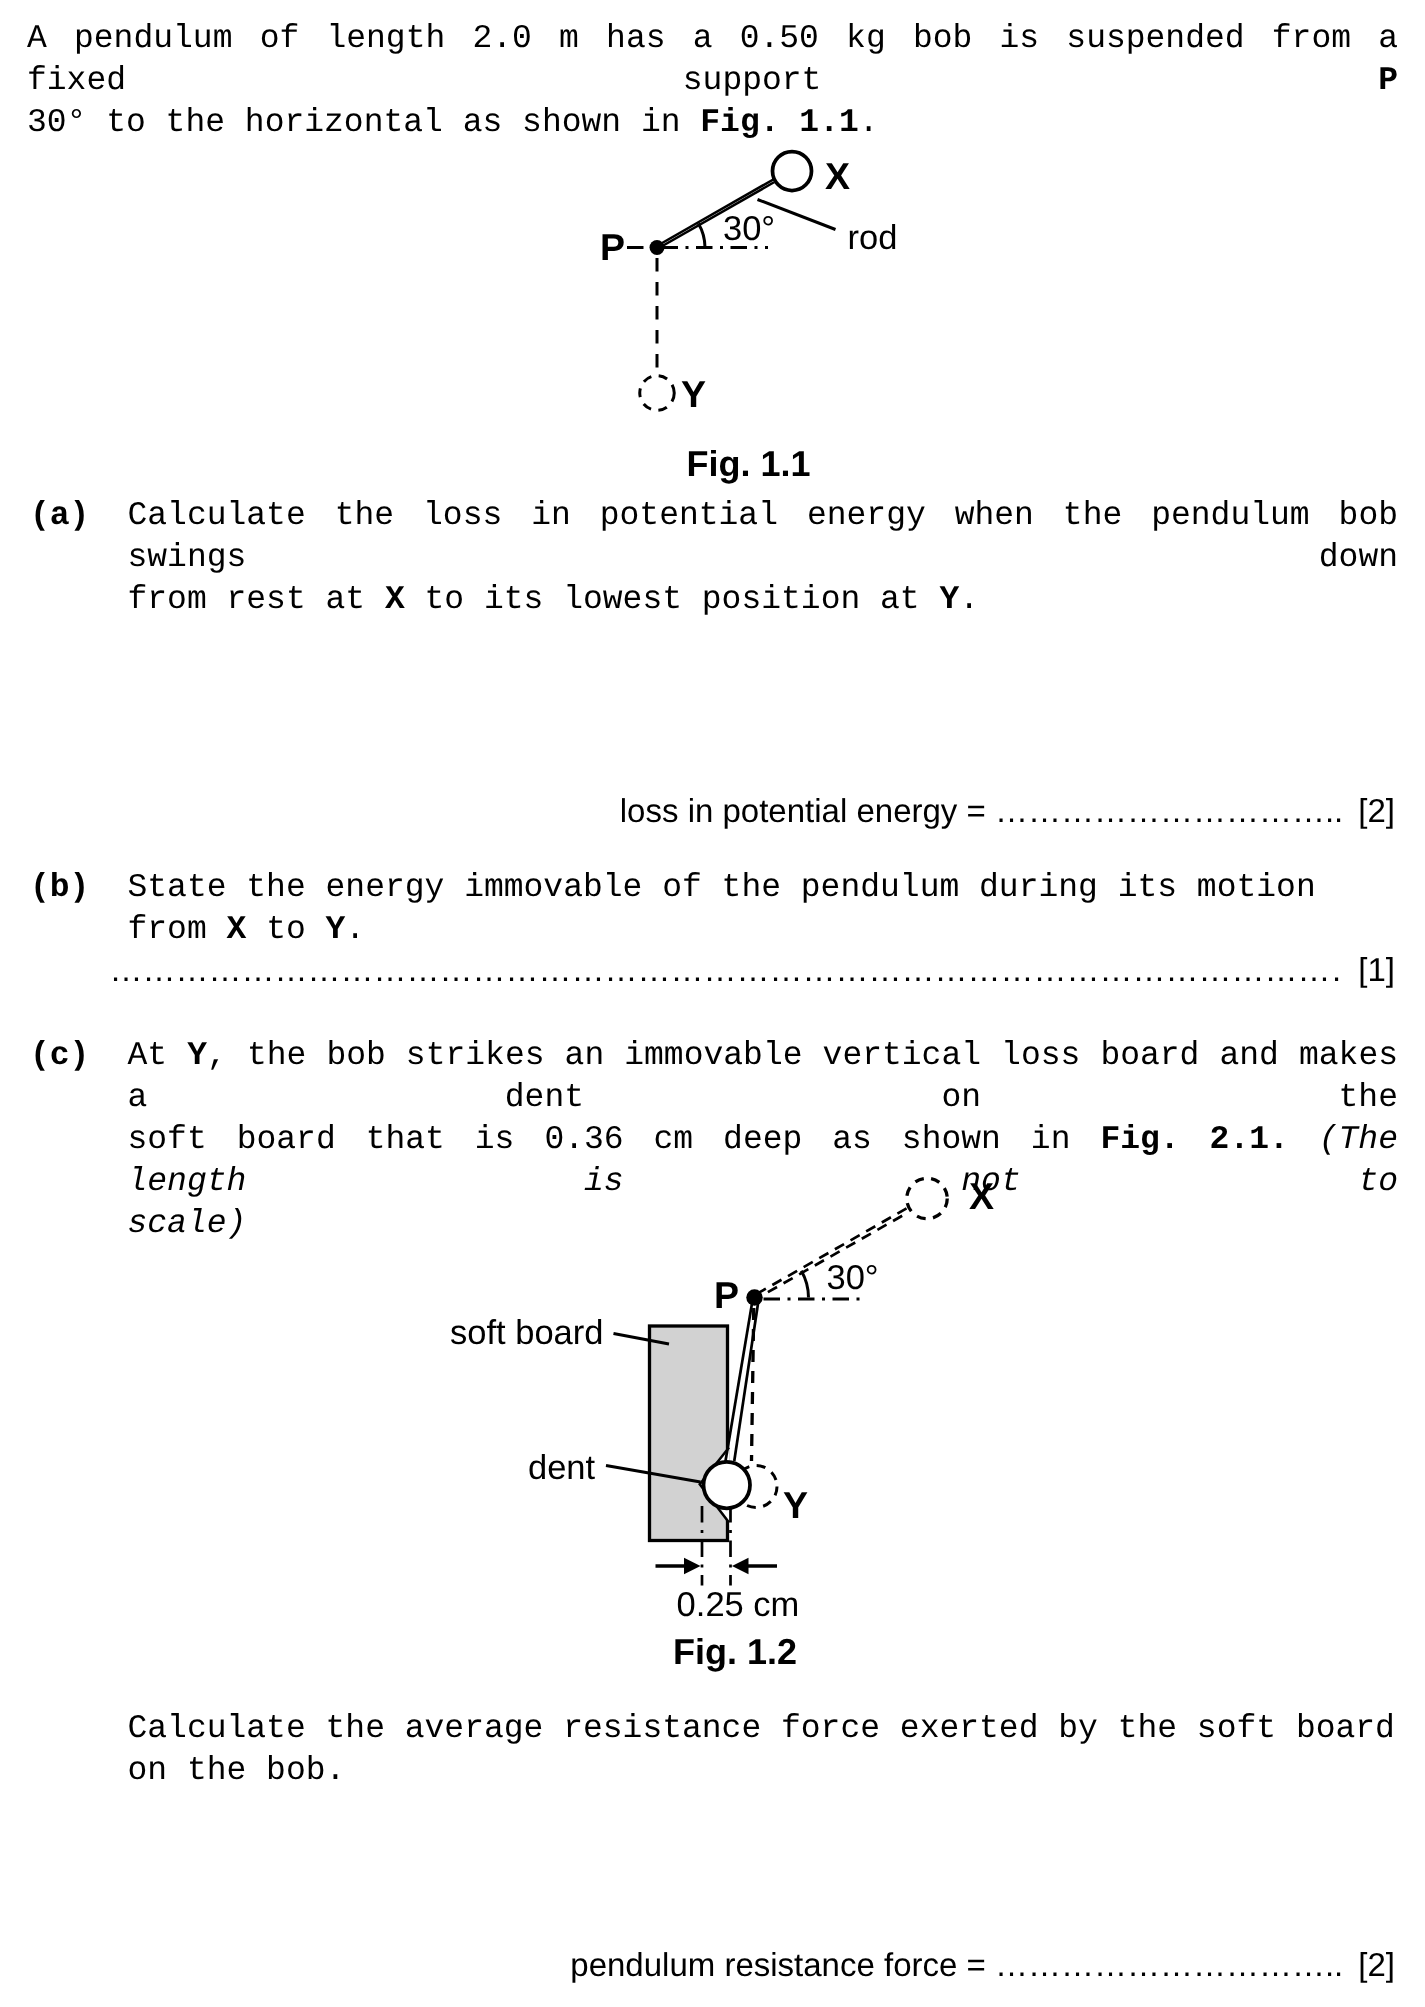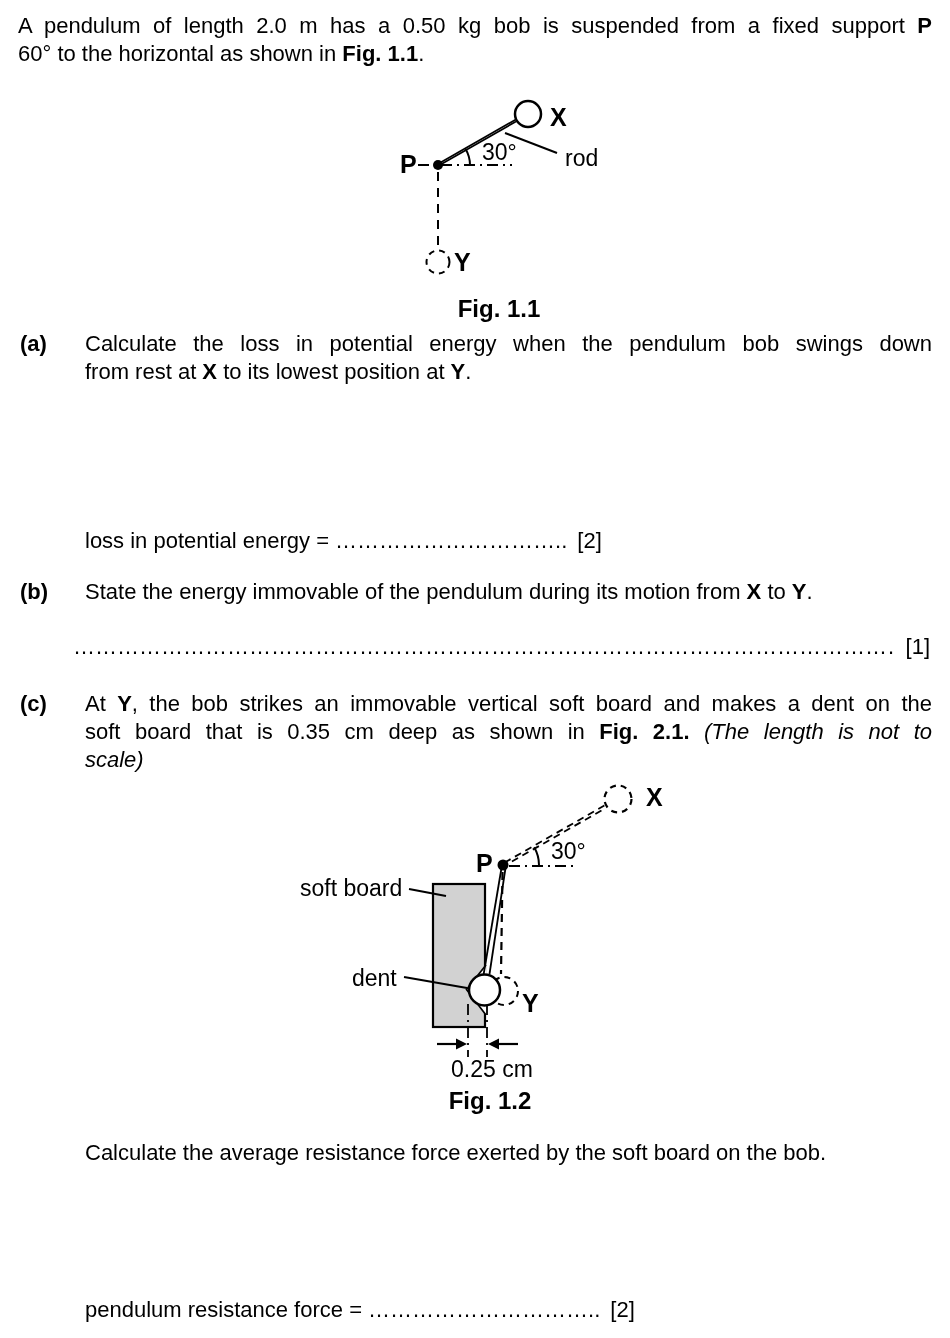--- a/index.html
+++ b/index.html
@@ -4,40 +4,40 @@
 <style>
   html,body{margin:0;padding:0;}
   body{
     width:950px;height:1338px;position:relative;background:#ffffff;color:#000;
     font-family:"Liberation Sans", sans-serif;font-size:22px;overflow:hidden;
   }
   .abs{position:absolute;}
   .row{display:flex;}
   .plabel{width:65px;flex:none;font-weight:bold;}
   .ptext{flex:1;}
-  .line{line-height:28px;}
+  .line{line-height:28px;font-family:Liberation Mono, monospace;}
   .j{text-align:justify;text-align-last:justify;}
   b{font-weight:bold;}
   i{font-style:italic;}
-  .answer{line-height:28px;white-space:nowrap;}
+  .answer{text-align:right;line-height:28px;white-space:nowrap;}
   .marks{margin-left:10px;}
   .leader{display:flex;align-items:baseline;line-height:28px;}
   .dots-fill{flex:1;overflow:hidden;white-space:nowrap;}
   svg{display:block;}
   svg text{font-family:"Liberation Sans", sans-serif;fill:#000;}
   .dlab{font-size:23px;}
   .dbold{font-size:25px;font-weight:bold;}
   .dcap{font-size:24px;font-weight:bold;}
 </style>
 </head>
 <body>
 
 <div class="abs" style="left:18px;top:12px;width:914px;">
   <div class="line j"><span>A pendulum of length 2.0 m has a 0.50 kg bob is suspended from a fixed support </span><b>P</b></div>
-  <div class="line"><span>60° to the horizontal as shown in </span><b>Fig. 1.1</b><span>.</span></div>
+  <div class="line"><span>30° to the horizontal as shown in </span><b>Fig. 1.1</b><span>.</span></div>
 </div>
 
 <svg class="abs" style="left:385px;top:96px;" width="245" height="232" viewBox="0 0 245 232">
 
   <line x1="33" y1="69" x2="127" y2="69" stroke="#000" stroke-width="2" stroke-dasharray="11 5 2 5"></line>
 
   <path d="M 85 69 A 32 32 0 0 0 80.6 53" fill="none" stroke="#000" stroke-width="2"></path>
 
   <g>
     <line x1="53.8" y1="67.5" x2="132.6" y2="22.5" stroke="#000" stroke-width="1.7"></line>
@@ -82,22 +82,22 @@
 </div>
 
 <div class="abs leader" style="left:73px;top:633px;width:857px;">
   <span class="dots-fill">………………………………………………………………………………………………………………</span>
     <span class="marks">[1]</span>
 </div>
 
 <div class="abs row" style="left:20px;top:690px;width:912px;">
   <div class="plabel line">(c)</div>
   <div class="ptext">
-    <div class="line j"><span>At </span><b>Y</b><span>, the bob strikes an immovable vertical soft board and makes a dent on the</span></div>
-    <div class="line j"><span>soft board that is 0.35 cm deep as shown in </span><b>Fig. 2.1.</b><i> (The length is not to</i></div>
+    <div class="line j"><span>At </span><b>Y</b><span>, the bob strikes an immovable vertical loss board and makes a dent on the</span></div>
+    <div class="line j"><span>soft board that is 0.36 cm deep as shown in </span><b>Fig. 2.1.</b><i> (The length is not to</i></div>
     <div class="line"><i>scale)</i></div>
   </div>
 </div>
 
 <svg class="abs" style="left:280px;top:775px;" width="400" height="345" viewBox="0 0 400 345">
 
   <g>
     <line x1="224.5" y1="87.6" x2="328" y2="28.5" stroke="#000" stroke-width="1.8" stroke-dasharray="7 5"></line>
     <line x1="221.5" y1="92.4" x2="325" y2="33.5" stroke="#000" stroke-width="1.8" stroke-dasharray="7 5"></line>
   </g>

